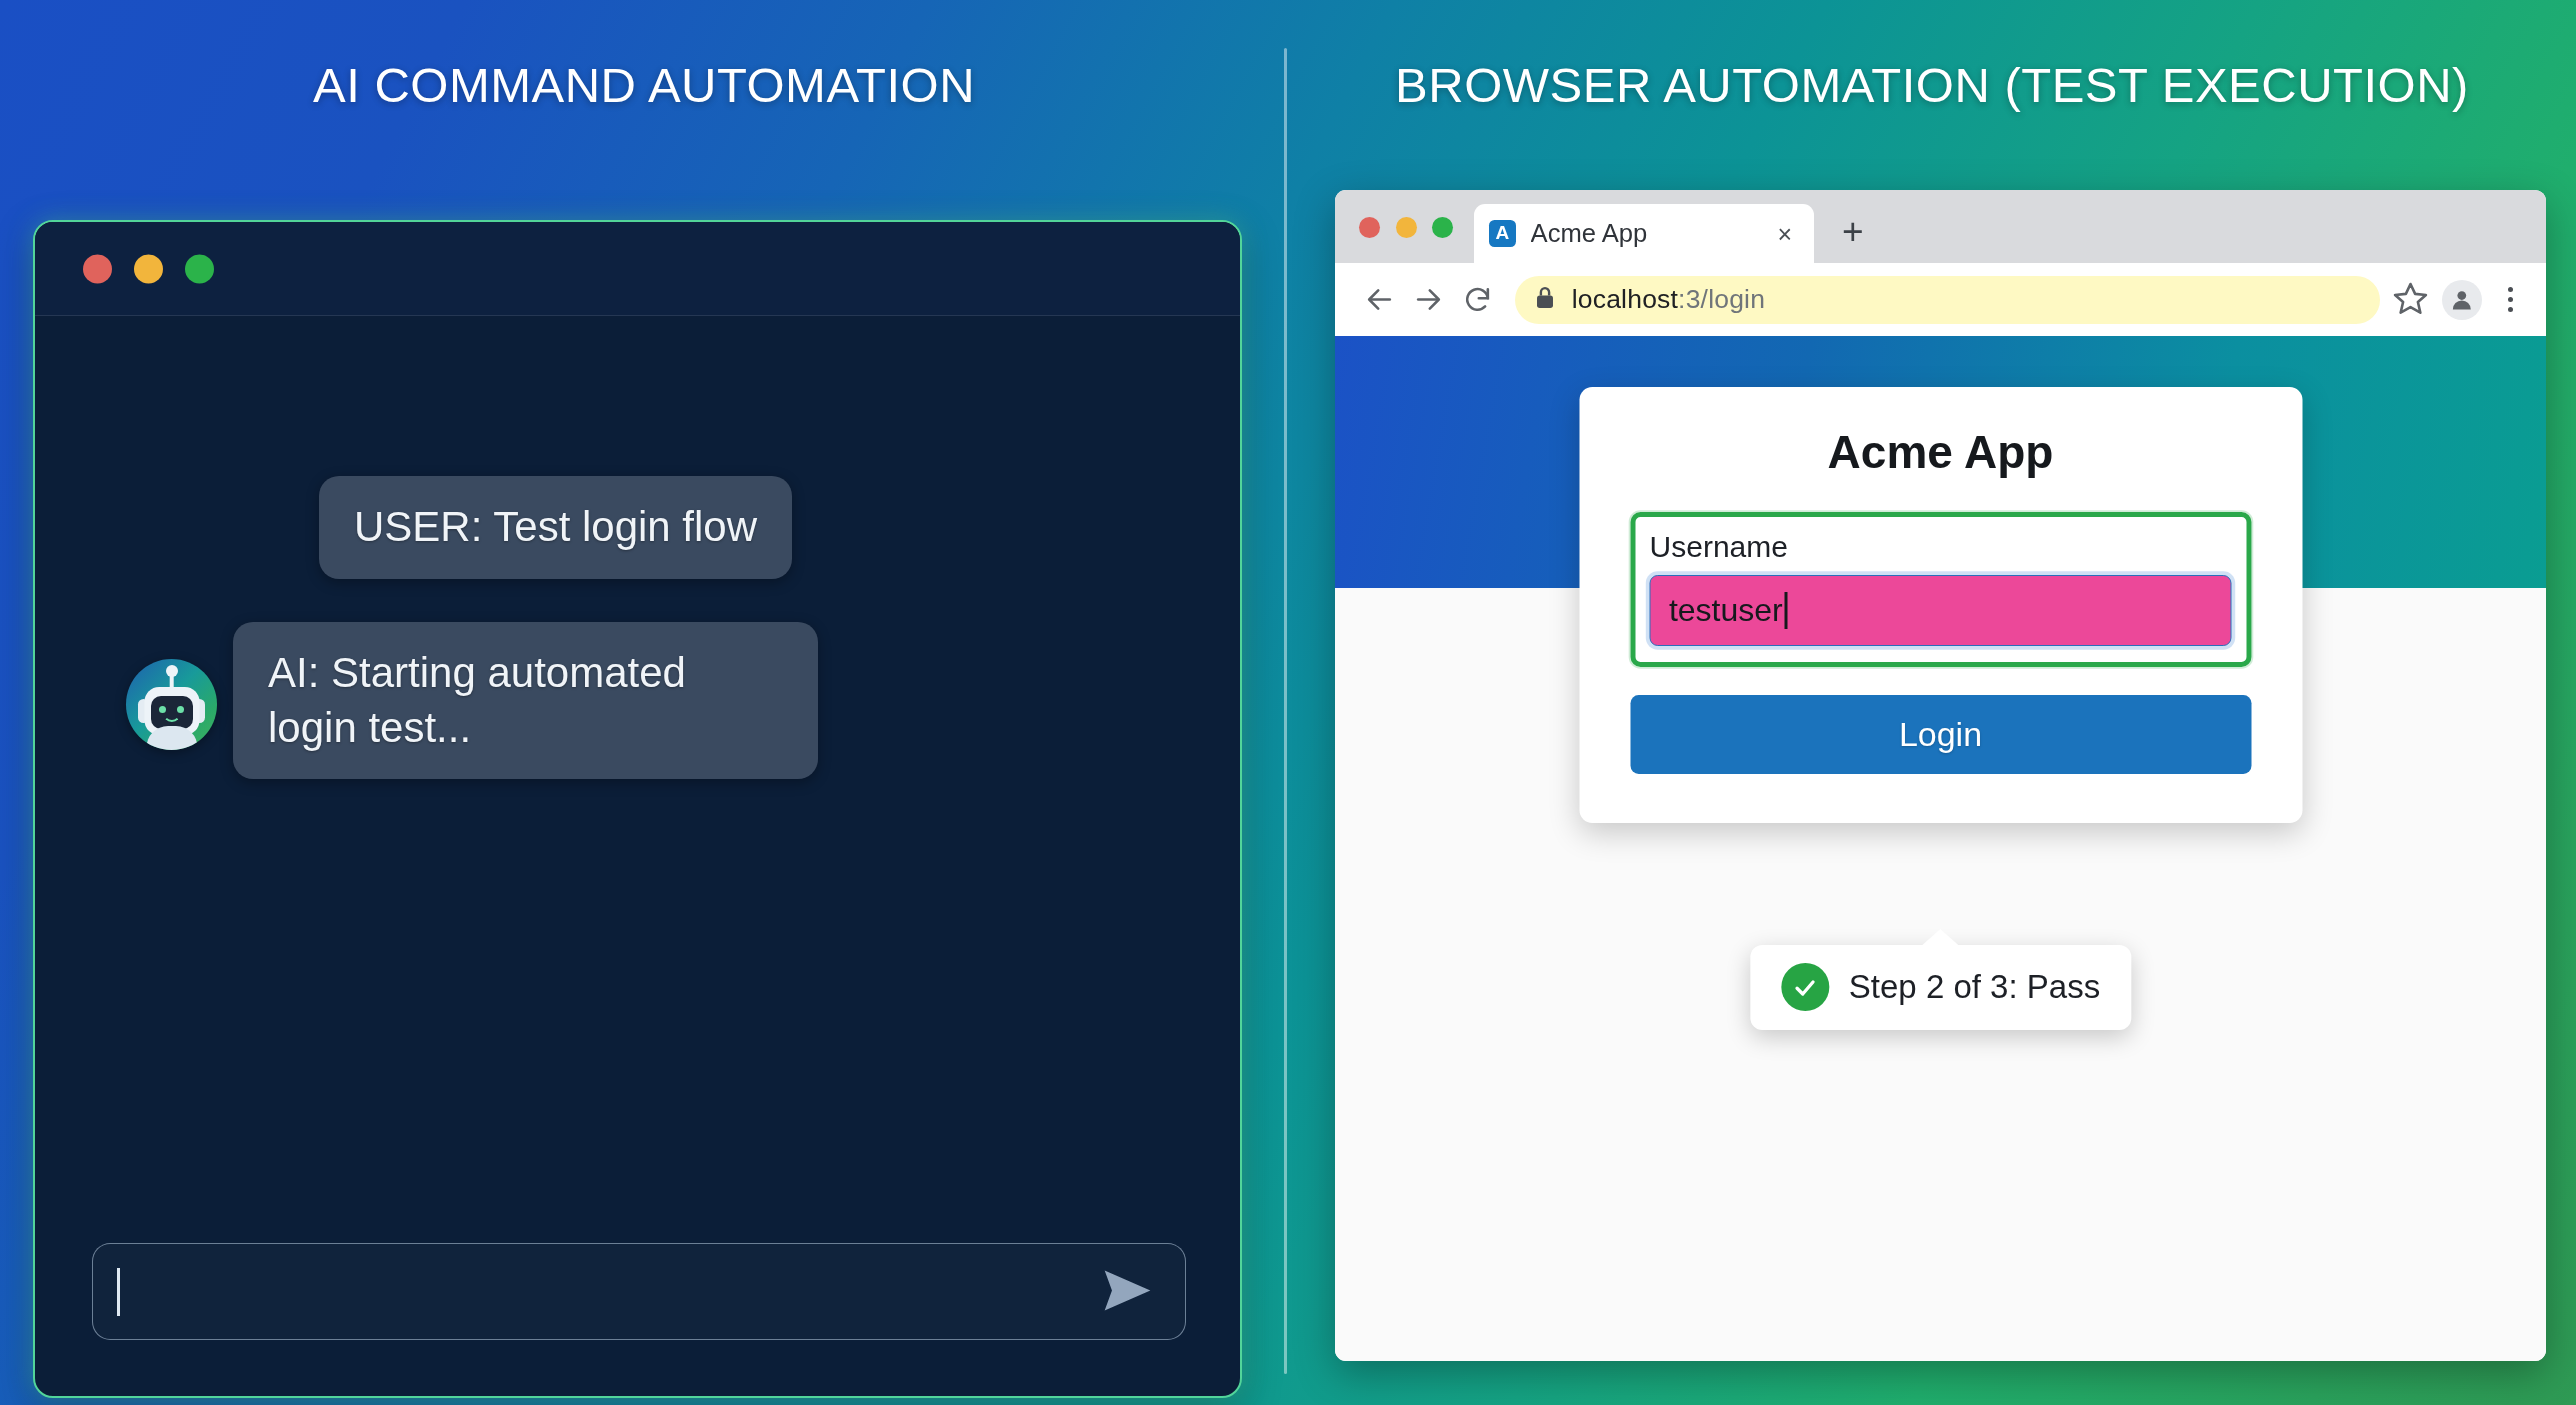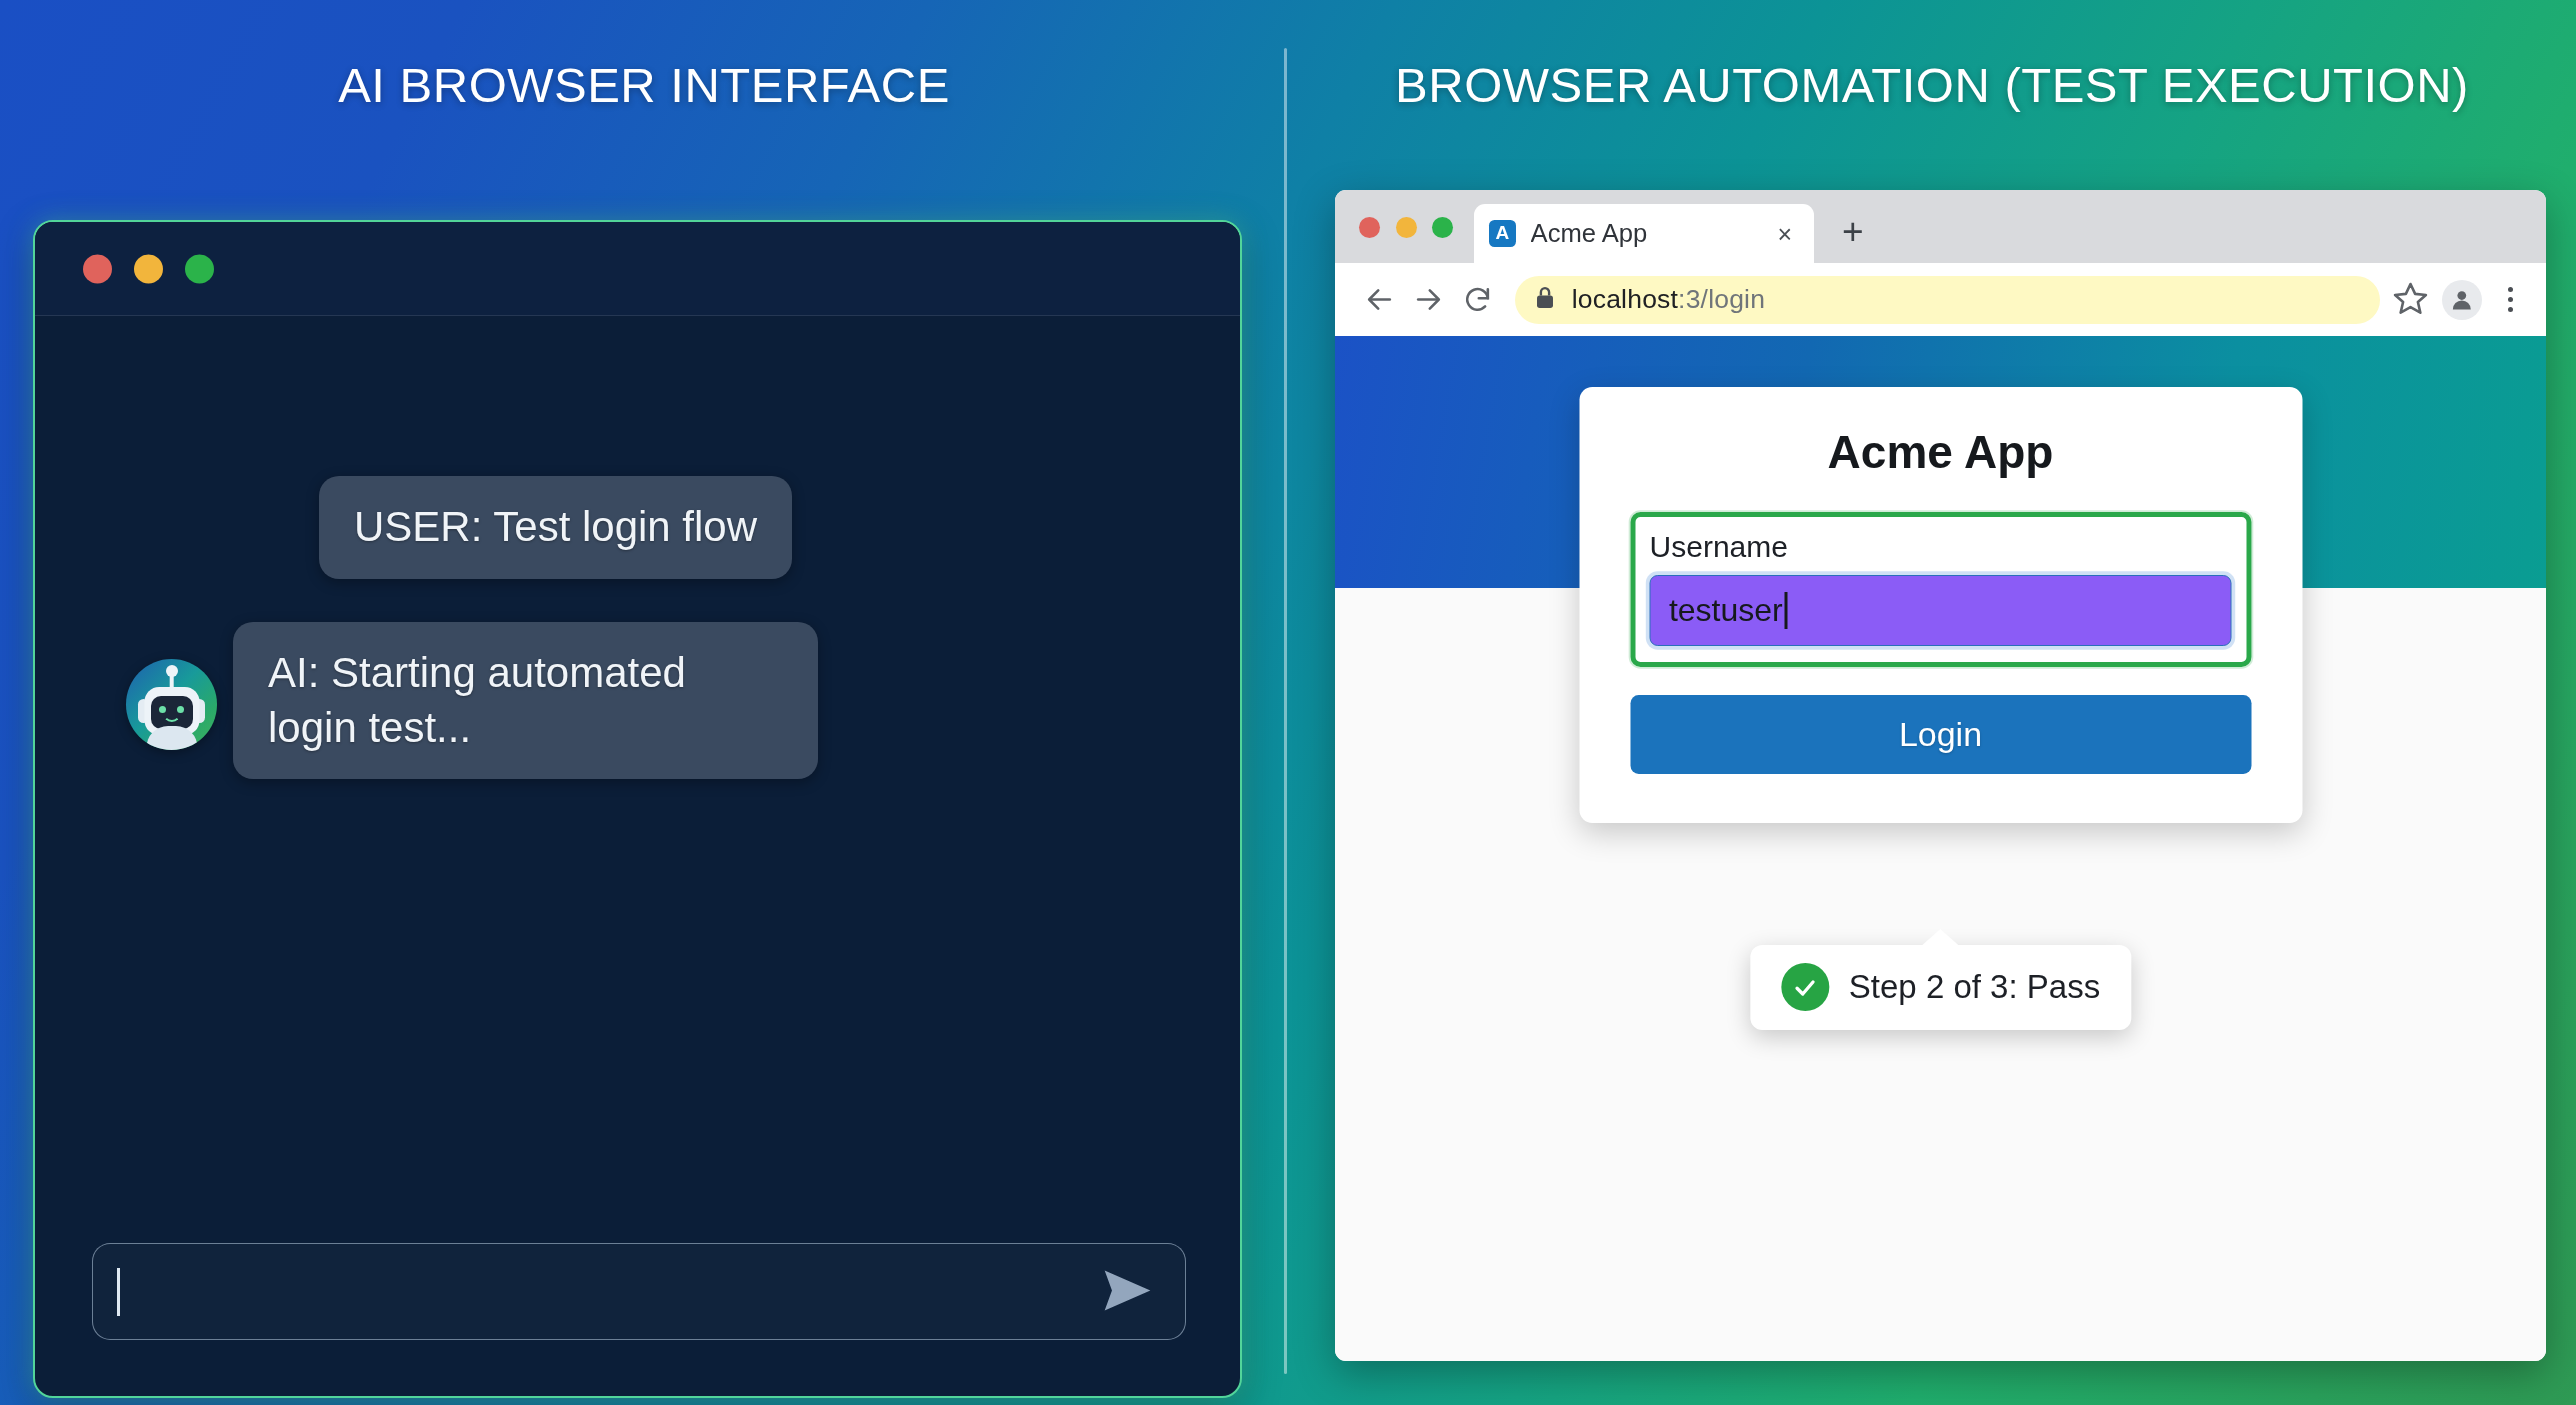--- a/index.html
+++ b/index.html
@@ -280,21 +280,21 @@
   }
   .field-input {
     height: 71px; border-radius: 8.2px;
     display: flex; align-items: center;
     padding: 0 18.3px;
     font-size: 32px; color: #16191d;
   }
   .field-input.focused {
     border: 1.8px solid #2a6fbb;
     box-shadow: 0 0 0 3.7px rgba(120,170,225,0.35);
-    background: #8b5cf6;
+    background: #ec4899;
   }
   .field-input.errored {
     border: 1.8px solid #b5564e;
     background: #fadddb;
   }
   .text-caret {
     display: inline-block; width: 2.7px; height: 37px;
     background: #16191d; margin-left: 1.8px;
   }
   .login-btn {
@@ -328,21 +328,21 @@
     background: #27a444; flex: none;
     display: flex; align-items: center; justify-content: center;
   }
   .tooltip-text { font-size: 33px; color: #1d2026; white-space: nowrap; }
 </style>
 </head>
 <body>
 
 <div class="headings">
   <div class="heading-cell">
-    <div class="heading-text">AI BROWSER INTERFACE</div>
+    <div class="heading-text">AI COMMAND AUTOMATION</div>
   </div>
   <div class="heading-cell">
     <div class="heading-text">BROWSER AUTOMATION (TEST EXECUTION)</div>
   </div>
 </div>
 
 <div class="divider"></div>
 
 <div class="ai-window">
 

